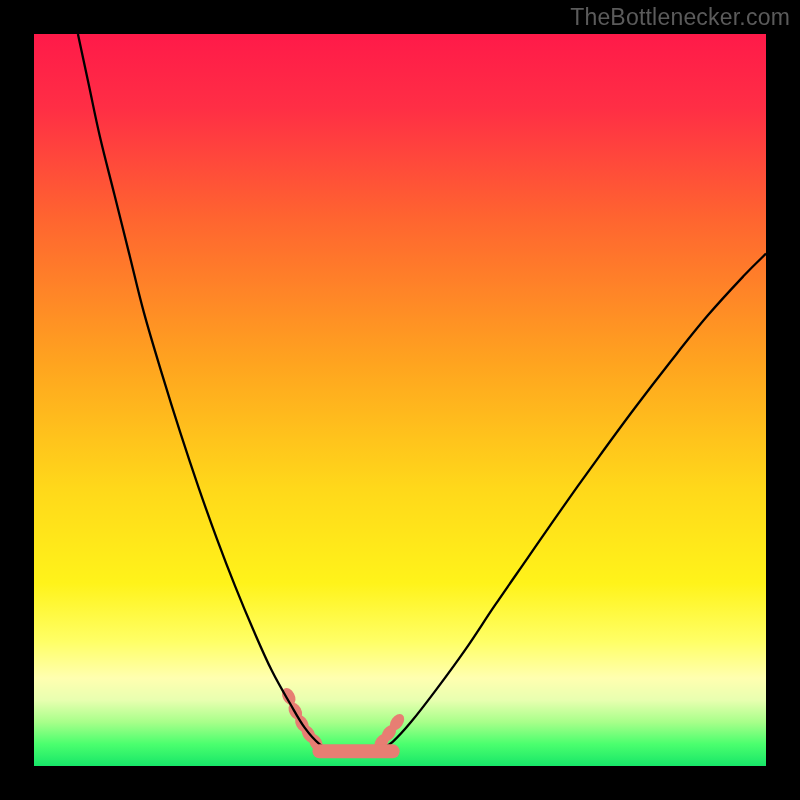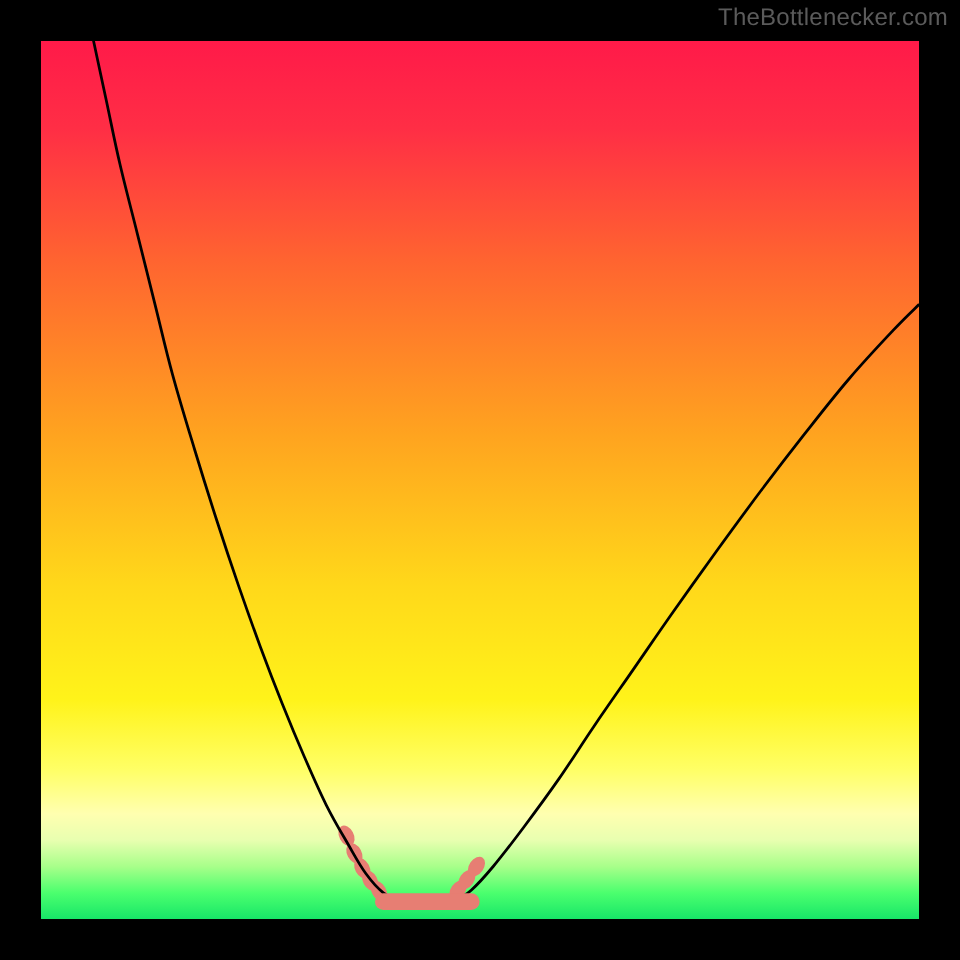--- a/index.html
+++ b/index.html
@@ -15,21 +15,21 @@
     position: relative;
     width: 800px;
     height: 800px;
     background: #000;
   }
   .watermark {
     position: absolute;
     top: 4px;
     right: 10px;
     color: #5b5b5b;
-    font-size: 20px;
+    font-size: 23px;
     font-weight: 400;
     letter-spacing: 0.2px;
     z-index: 20;
   }
   .plot-area {
     position: absolute;
     left: 34px;
     top: 34px;
     width: 732px;
     height: 732px;

